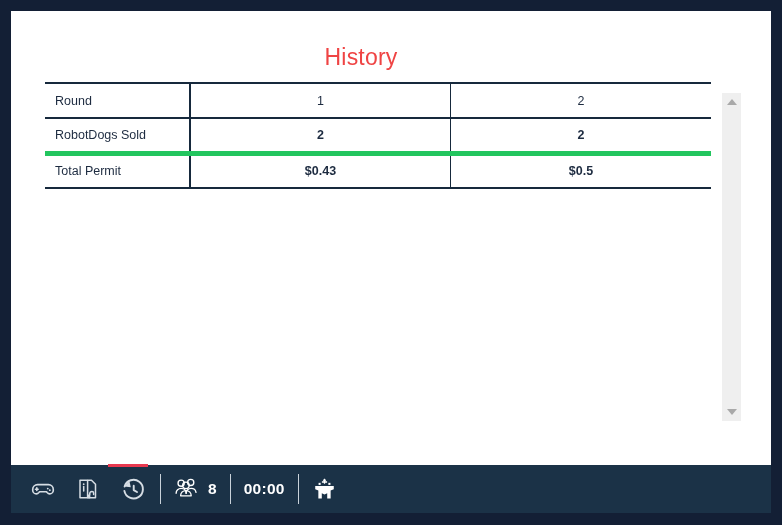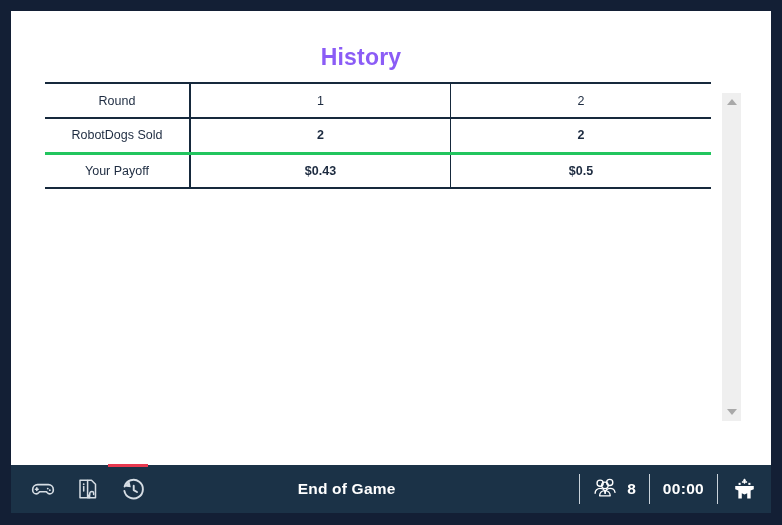--- a/index.html
+++ b/index.html
@@ -36,62 +36,62 @@
   }
 
   
   .page-title {
     position: absolute;
     left: 0;
     top: 33px;
     width: 700px;
     text-align: center;
     font-size: 23px;
-    font-weight: bold;
-    color: #8b5cf6;
+    font-weight: normal;
+    color: #ef4444;
     letter-spacing: .2px;
   }
 
   
   .history-table-wrap {
     position: absolute;
     left: 34px;
     top: 71px;
     width: 666px;
   }
 
   table.history-table {
     width: 100%;
     border-collapse: collapse;
     table-layout: fixed;
   }
 
   table.history-table tr { height: 35px; }
 
   table.history-table td {
-    border-bottom: 3px solid #22c55e;
+    border-bottom: 5px solid #22c55e;
     font-size: 12.5px;
     color: #1d2b40;
     vertical-align: middle;
     padding: 0 10px;
   }
 
   
   table.history-table tr:first-child td {
     border-top: 2.5px solid #16293c;
   }
   
   table.history-table tr:first-child td,
   table.history-table tr:last-child td {
     border-bottom: 2.5px solid #16293c;
   }
 
   td.row-label {
     width: 145px;
-    text-align: center;
+    text-align: left;
     border-right: 2px solid #16293c;
     padding-right: 12px;
     font-weight: normal;
   }
 
   td.row-value {
     text-align: center;
     font-weight: bold;
   }
   td.row-value.col-sep {
@@ -239,21 +239,21 @@
           <tr>
             <td class="row-label">RobotDogs Sold</td>
             <td class="row-value col-sep">2</td>
             <td class="row-value">2</td>
           </tr>
 
 
 
 
           <tr>
-            <td class="row-label">Your Payoff</td>
+            <td class="row-label">Total Permit</td>
             <td class="row-value col-sep">$0.43</td>
             <td class="row-value">$0.5</td>
           </tr>
 
         </tbody>
       </table>
     </div>
 
     <div class="scrollbar">
       <div class="scroll-arrow up"></div>
@@ -296,21 +296,20 @@
         <span>
           <svg width="27" height="27" viewBox="0 0 24 24" fill="none" stroke="currentColor" stroke-width="1.7" stroke-linecap="round" stroke-linejoin="round">
             <path d="M4.1 9.3A8.3 8.3 0 1 1 3.9 13.2"></path>
             <polyline points="8.3,4.3 4.0,9.4 9.6,10.0" fill="currentColor" stroke="none"></polyline>
             <polyline points="12.2,8.6 12.2,12.5 15.1,14.2"></polyline>
           </svg>
         </span>
       </div>
     </div>
 
-    <div class="footer-center">End of Game</div>
 
     <div class="footer-right">
       <div class="fdiv"></div>
 
       <div class="players">
         <span>
           <svg width="25" height="22" viewBox="0 0 26 22" fill="none" stroke="currentColor" stroke-width="1.4" stroke-linecap="round" stroke-linejoin="round">
             <circle cx="7.4" cy="7" r="3.2"></circle>
             <path d="M2.2 17.6c0-3 2.3-5.1 5.2-5.1s5.2 2.1 5.2 5.1"></path>
             <circle cx="17.4" cy="6.2" r="3.2"></circle>

